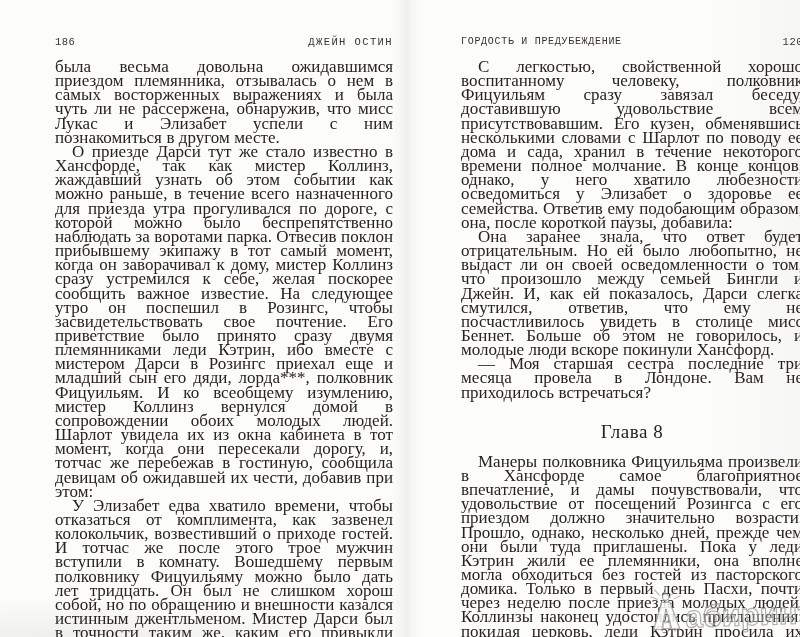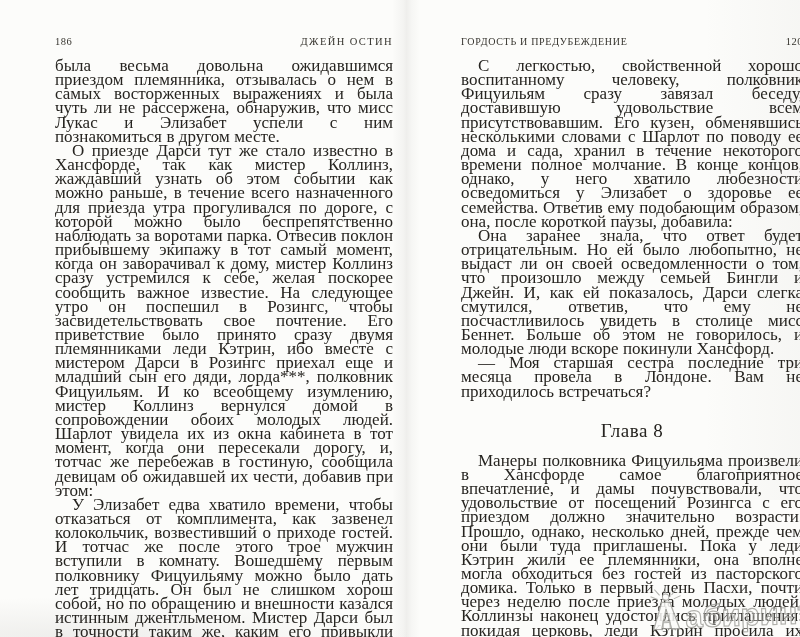--- a/index.html
+++ b/index.html
@@ -24,22 +24,22 @@
     position: absolute; left: 392px; top: 0; width: 28px; height: 637px;
     background: linear-gradient(90deg, rgba(60,58,52,0) 0%, rgba(60,58,52,0.045) 40%,
                 rgba(60,58,52,0.07) 52%, rgba(60,58,52,0.03) 70%, rgba(60,58,52,0) 100%);
   }
 
   .page { position: absolute; top: 36px; }
   .page-left  { left: 55px;  width: 338px; }
   .page-right { left: 421px; width: 342px; margin-left: 40px; }
 
   .running-header {
-    display: flex; justify-content: space-between; align-items: center;
-    font-size: 10.5px; color: #36342e; margin-bottom: 12px;
+    display: flex; justify-content: space-between; align-items: flex-start;
+    font-size: 10.5px; color: #36342e; margin-bottom: 12px; font-family: Liberation Mono, monospace;
   }
   .running-title { letter-spacing: 1.4px; }
   .running-title.long { letter-spacing: 0.7px; font-size: 10px; }
   .page-num { letter-spacing: 0.5px; }
 
   .page-body p {
     margin: 0; text-align: justify;
     font-size: 17px; line-height: 14.15px;
     color: #262420;
     word-spacing: 0.2px;

